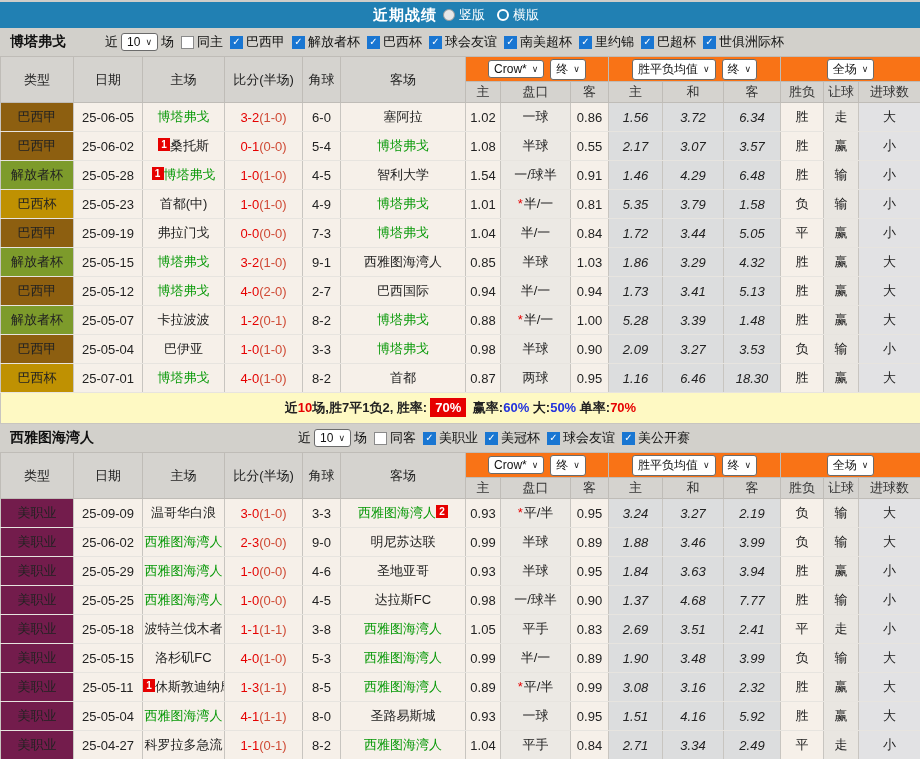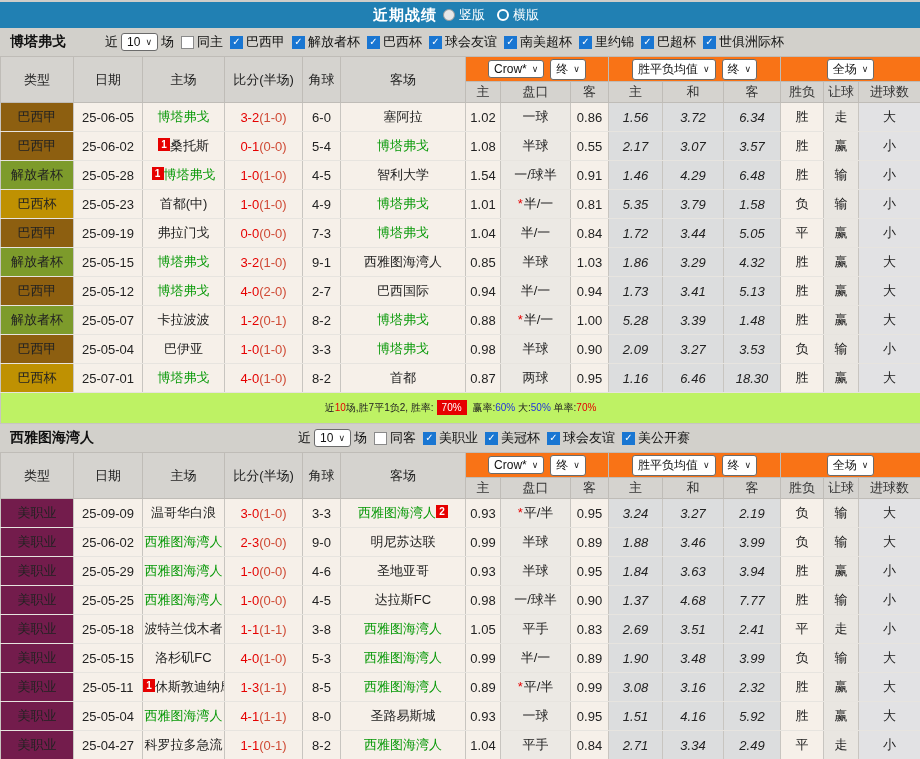--- a/index.html
+++ b/index.html
@@ -39,21 +39,21 @@
   tr.data td.c-goals{background:#e2e2e4;}
   td.c-type{color:#fff;font-size:12px;}
   .t-focus{color:#089908;}
   .score-m{color:#e60000;}
   .score-h{color:#cf4a35;}
   .star{color:#e60000;margin-right:1px;}
   .res-r{color:#cc0000;}
   .res-g{color:#007700;}
   .res-b{color:#1d2fd0;}
   .rank-badge{display:inline-block;background:#e60000;color:#fff;font-size:10px;font-weight:bold;min-width:10px;height:13px;line-height:13px;padding:0 1px;text-align:center;vertical-align:2px;}
-  tr.summary td{height:30px;background:#bef264;font-size:10px;color:#222;border-color:#c8c5c0;}
+  tr.summary td{height:30px;background:#fef9c3;font-size:13px;color:#222;border-color:#c8c5c0;font-weight:bold;}
   .seg-red{color:#e60000;}
   .seg-blue{color:#2233dd;}
   .seg-badge{background:#e60000;color:#fff;padding:2px 5px;margin:0 3px;}
   .selgroup{display:inline-flex;align-items:center;gap:6px;justify-content:center;}
 </style>
 </head>
 <body>
 
 <div class="page">
   <div class="titlebar">

